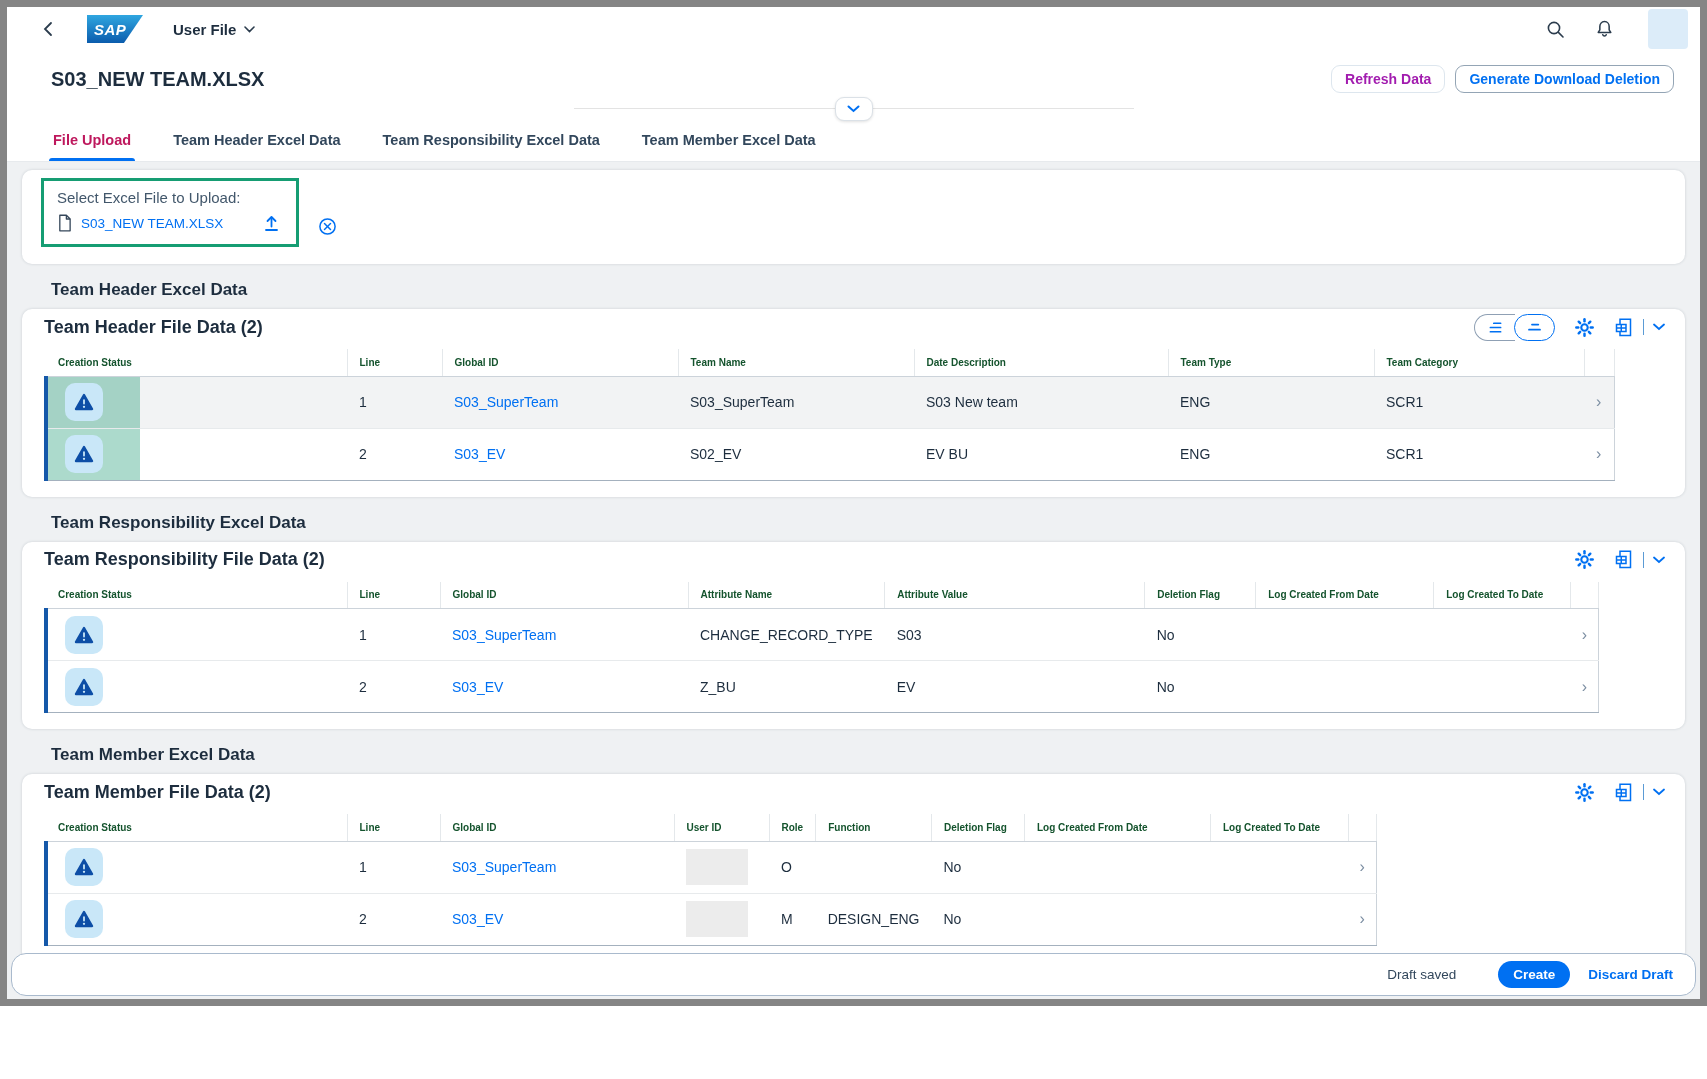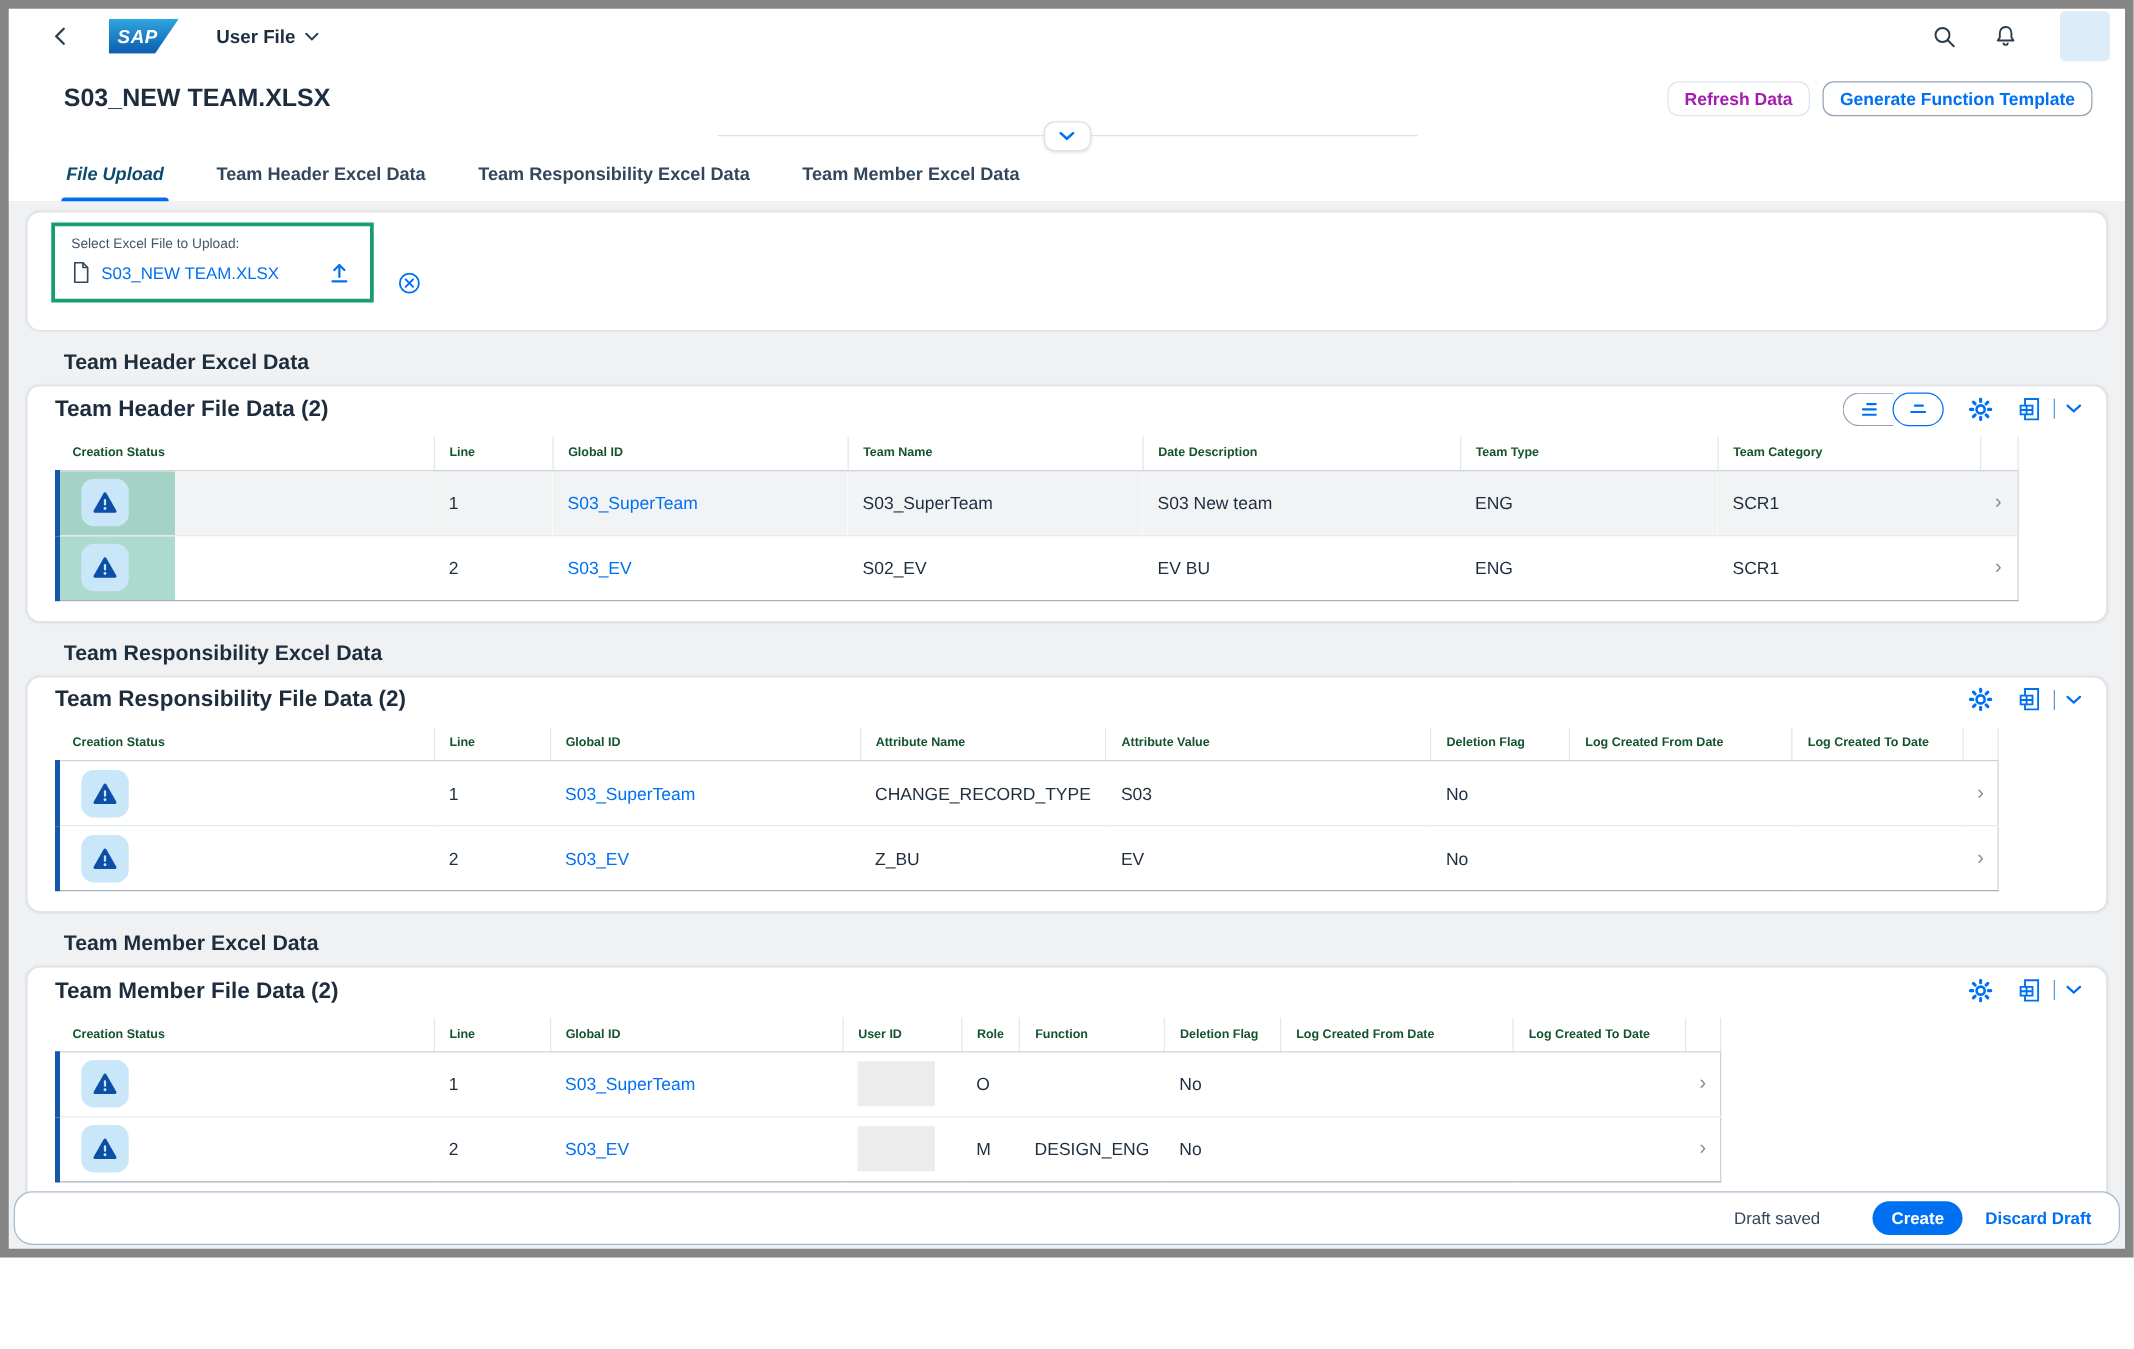--- a/index.html
+++ b/index.html
@@ -41,31 +41,31 @@
   .collapse-row { position:relative; height:24px; }
   .collapse-line { position:absolute; top:11px; left:50%; transform:translateX(-50%);
     width:560px; border-top:1px solid #e3e3e3; }
   .collapse-btn { position:absolute; top:0; left:50%; transform:translateX(-50%);
     width:38px; height:24px; background:#fff; border:1px solid #dbe1e7; border-radius:9px;
     box-shadow:0 1px 3px rgba(0,0,0,.12); display:flex; align-items:center; justify-content:center; cursor:pointer; }
 
   .tabs { display:flex; gap:38px; padding-left:44px; border-bottom:1px solid #e7eaed; background:#fff; }
   .tab { position:relative; padding:11px 2px 13px; font-size:14.5px; font-weight:700;
     color:#32475c; cursor:pointer; }
-  .tab.active { color:#0c4a6e;font-style:italic; }
+  .tab.active { color:#be185d; }
   .tab.active::after { content:""; position:absolute; left:-2px; right:-2px; bottom:0;
     height:3px; border-radius:3px 3px 0 0; background:#0070f2; }
 
   
   .content { padding:8px 15px 0; }
   .card { background:#fff; border-radius:10px; box-shadow:0 0 3px rgba(34,53,72,.18); }
 
   .upload-card { height:94px; position:relative; padding:8px 0 0 19px; margin-bottom:6px; }
   .green-box { display:inline-block; border:3px solid #169d73; padding:8px 16px 12px 13px; min-width:232px; }
-  .upload-label { font-size:11px; color:#42576b; margin-bottom:8px; }
+  .upload-label { font-size:15px; color:#42576b; margin-bottom:8px; }
   .file-row { display:flex; align-items:center; }
   .file-name { font-size:13.5px; color:#0070f2; margin-left:9px; cursor:pointer; }
   .upload-ic { margin-left:40px; cursor:pointer; display:flex; }
   .decline-ic { position:absolute; left:296px; top:47px; cursor:pointer; display:flex; }
 
   .section-title { font-size:17px; font-weight:700; color:#1d2d3e; margin:16px 0 9px 29px; }
   .table-card { padding:0 20px 16px 22px; margin-bottom:4px; }
   .card-head { display:flex; align-items:center; height:36px; }
   .card-title { font-size:18px; font-weight:700; }
   .toolbar { margin-left:auto; display:flex; align-items:center; gap:20px; }
@@ -145,21 +145,21 @@
             </svg>
         </div>
         <div class="avatar"></div>
       </div>
     </div>
 
     <div class="page-head">
       <h1 class="page-title">S03_NEW TEAM.XLSX</h1>
       <div class="head-actions">
         <button class="btn btn-disabled">Refresh Data</button>
-        <button class="btn btn-ghost">Generate Function Template</button>
+        <button class="btn btn-ghost">Generate Download Deletion</button>
       </div>
     </div>
 
     <div class="collapse-row">
       <div class="collapse-line"></div>
       <div class="collapse-btn">
         <svg width="13" height="8" viewBox="0 0 13 8">
             <polyline points="1.5,1.5 6.5,6 11.5,1.5" fill="none" stroke="#0070f2" stroke-width="2" stroke-linecap="round"></polyline>
           </svg>
       </div>

